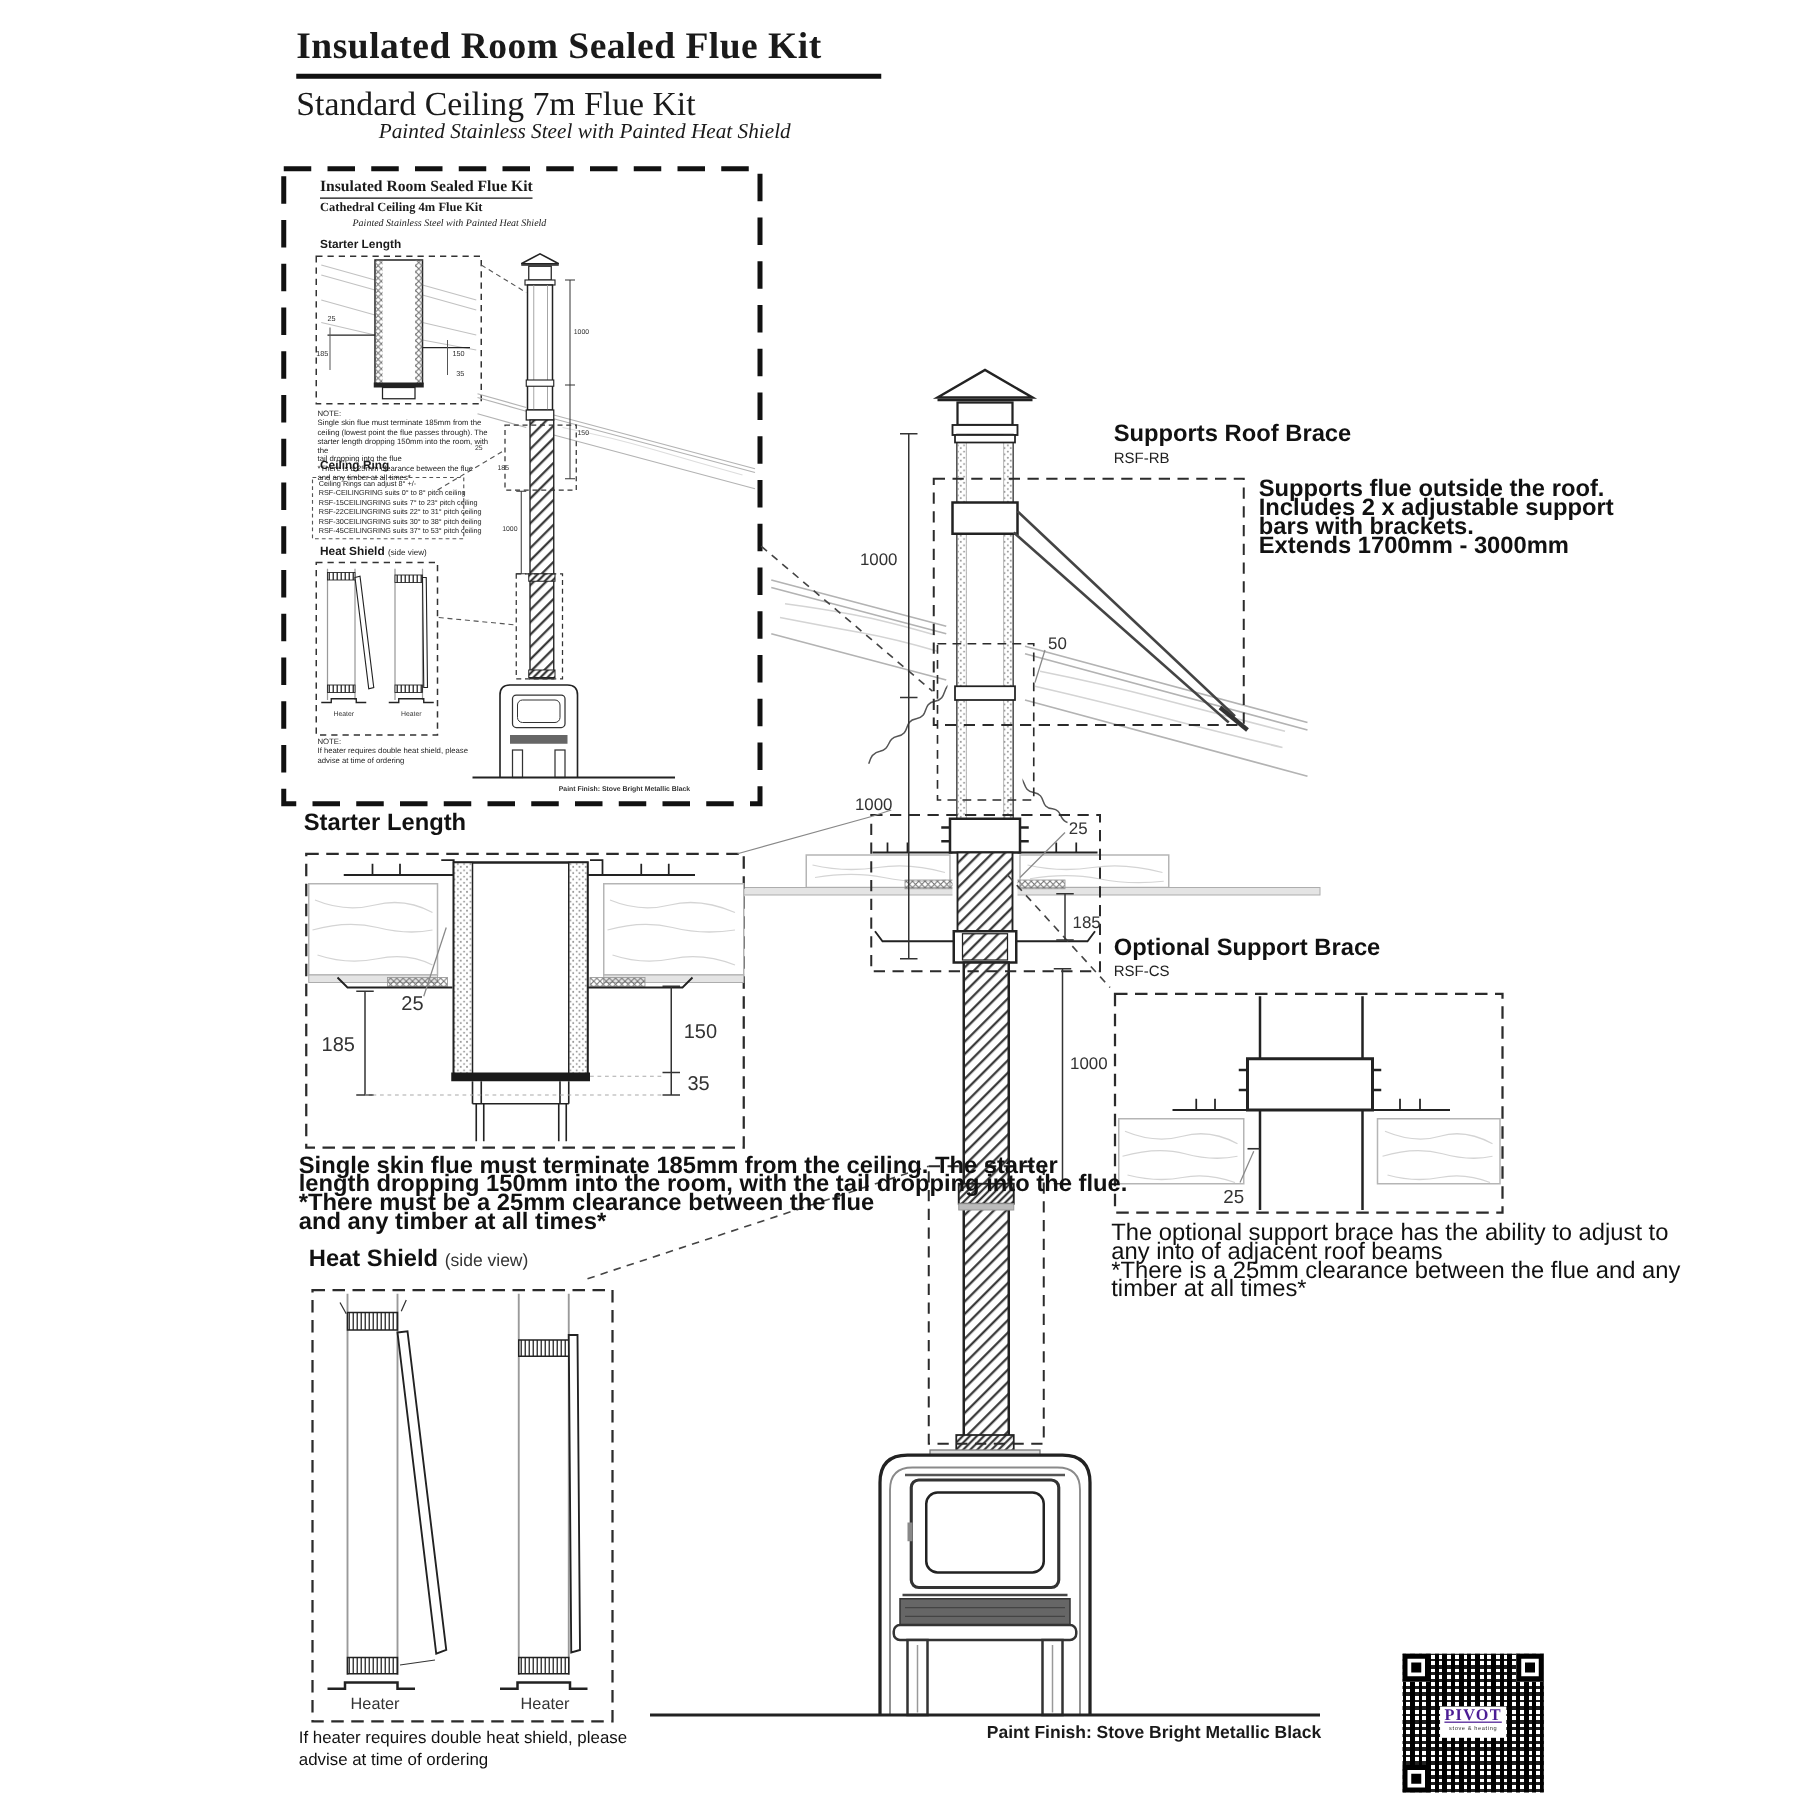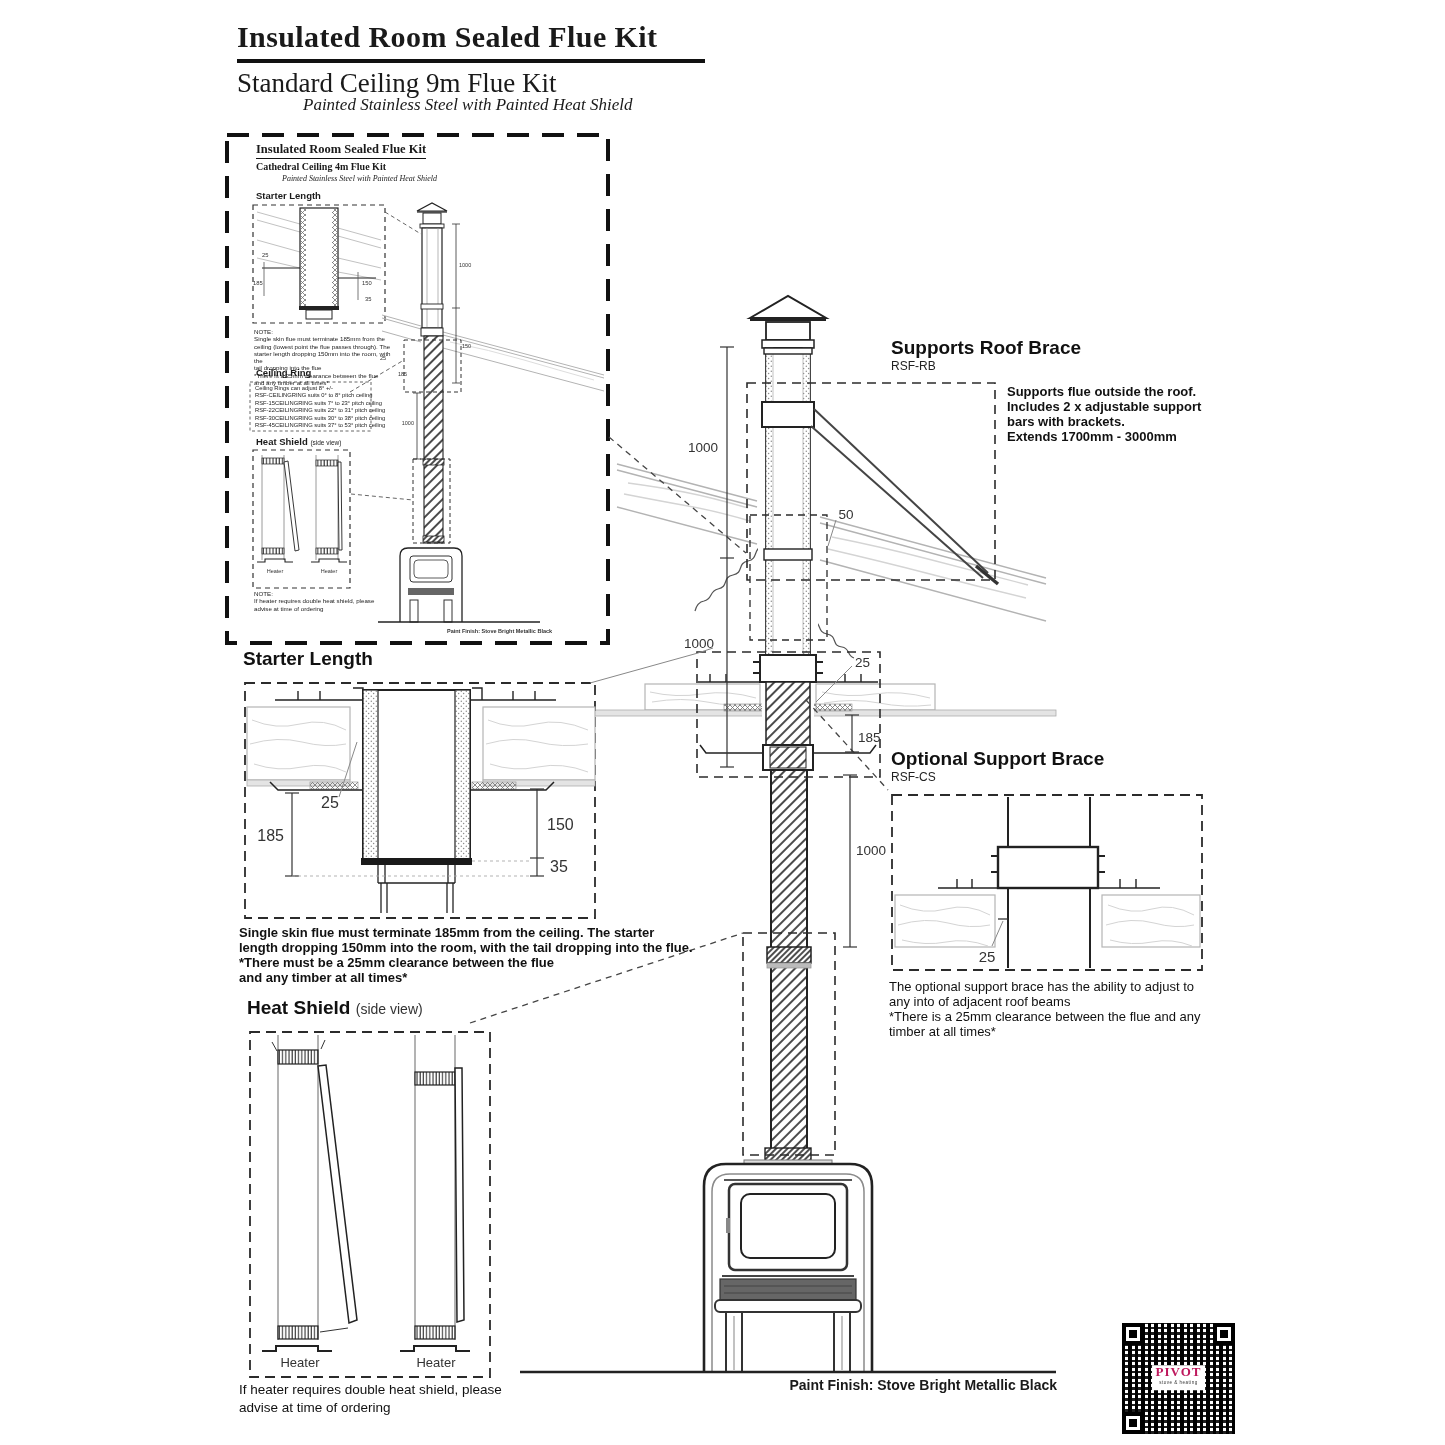--- a/index.html
+++ b/index.html
@@ -18,33 +18,33 @@
   .ins-h2{font-size:10px;font-weight:bold;}
   .ins-h3{font-size:8px;font-style:italic;}
   .ins-sec{font-size:9.5px;font-weight:bold;}
   .ins-note{font-size:6.2px;line-height:7.3px;color:#222;width:140px;}
   .ins-ring{font-size:5.8px;line-height:7.4px;color:#222;}
   .ins-suffix{font-size:6.5px;font-weight:normal;color:#222;}
   
   .sec{font-size:19px;font-weight:bold;color:#111;}
   .sec .suffix{font-size:14px;font-weight:normal;color:#333;}
   .code{font-size:12px;color:#222;}
-  .desc{font-size:13px;line-height:15px;color:#111;}
+  .desc{font-size:19px;line-height:15px;color:#111;}
   .desc.bold{font-weight:bold;}
   .foot{font-size:14px;font-weight:bold;}
   
   #qr{width:113px;height:111px;
       background-image:
         repeating-linear-gradient(0deg, rgba(0,0,0,.88) 0 3px, transparent 3px 6px, rgba(0,0,0,.88) 6px 8px, transparent 8px 11px),
         repeating-linear-gradient(90deg,#000 0 3px,#fff 3px 6px,#000 6px 10px,#fff 10px 13px);}
   .finder{position:absolute;width:22px;height:22px;border:4px solid #000;background:#fff;box-sizing:border-box;}
   .finder:after{content:"";position:absolute;left:3px;top:3px;width:8px;height:8px;background:#000;}
   #qr-label{position:absolute;left:50%;top:50%;transform:translate(-50%,-55%);background:#fff;
             padding:1px 4px 2px 4px;text-align:center;line-height:11px;}
-  #qr-label .brand{font-family:"Liberation Serif",serif;font-size:13px;font-weight:bold;letter-spacing:1px;color:#be185d;}
+  #qr-label .brand{font-family:"Liberation Serif",serif;font-size:13px;font-weight:bold;letter-spacing:1px;color:#4c1d95;text-decoration:underline;}
   #qr-label .sub{font-size:4.5px;letter-spacing:.5px;color:#333;}
   svg text{font-family:"Liberation Sans",sans-serif;fill:#333;}
 </style>
 </head>
 <body>
 
 <div id="page">
 
   <svg class="abs" style="left:0;top:0" width="1445" height="1445" viewBox="0 0 1445 1445">
     <defs>
@@ -427,21 +427,21 @@
 
       <g stroke="#555" stroke-width=".9" stroke-dasharray="4 3" fill="none">
         <line x1="385" y1="212" x2="421" y2="234"></line>
         <line x1="350" y1="392" x2="404" y2="360"></line>
         <line x1="351" y1="494" x2="413" y2="500"></line>
       </g>
     </g>
   </svg>
 
   <div class="abs serif h1" style="left:237px;top:20px">Insulated Room Sealed Flue Kit</div>
-  <div class="abs serif h2" style="left:237px;top:68px">Standard Ceiling 9m Flue Kit</div>
+  <div class="abs serif h2" style="left:237px;top:68px">Standard Ceiling 7m Flue Kit</div>
   <div class="abs serif h3" style="left:303px;top:95px">Painted Stainless Steel with Painted Heat Shield</div>
 
   <div class="abs serif ins-h1" style="left:256px;top:142px">Insulated Room Sealed Flue Kit</div>
   <div class="abs serif ins-h2" style="left:256px;top:161px">Cathedral Ceiling 4m Flue Kit</div>
   <div class="abs serif ins-h3" style="left:282px;top:174px">Painted Stainless Steel with Painted Heat Shield</div>
   <div class="abs ins-sec" style="left:256px;top:190px">Starter Length</div>
   <div class="abs ins-note pre" style="left:254px;top:328px">NOTE:
 Single skin flue must terminate 185mm from the
 ceiling (lowest point the flue passes through). The
 starter length dropping 150mm into the room, with the

